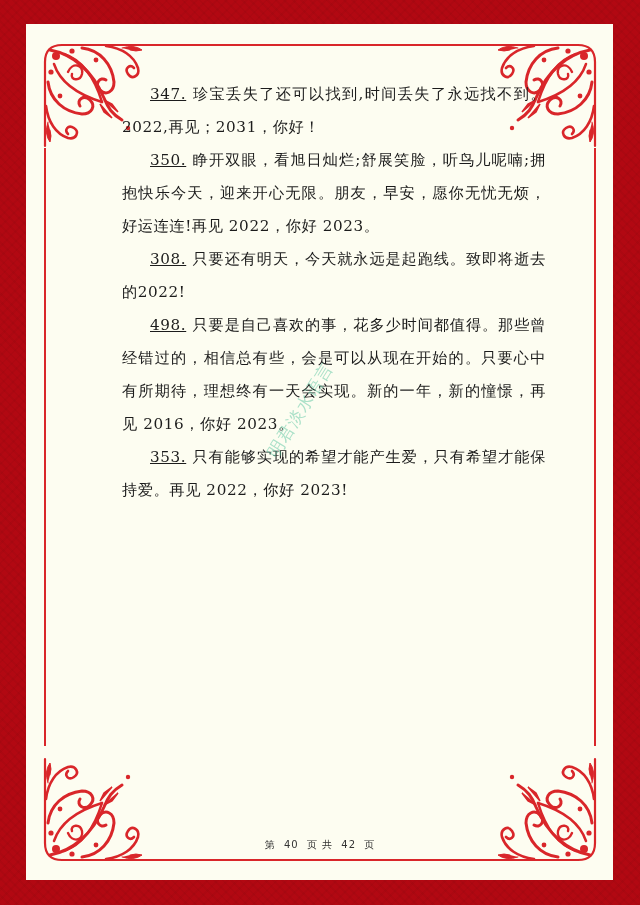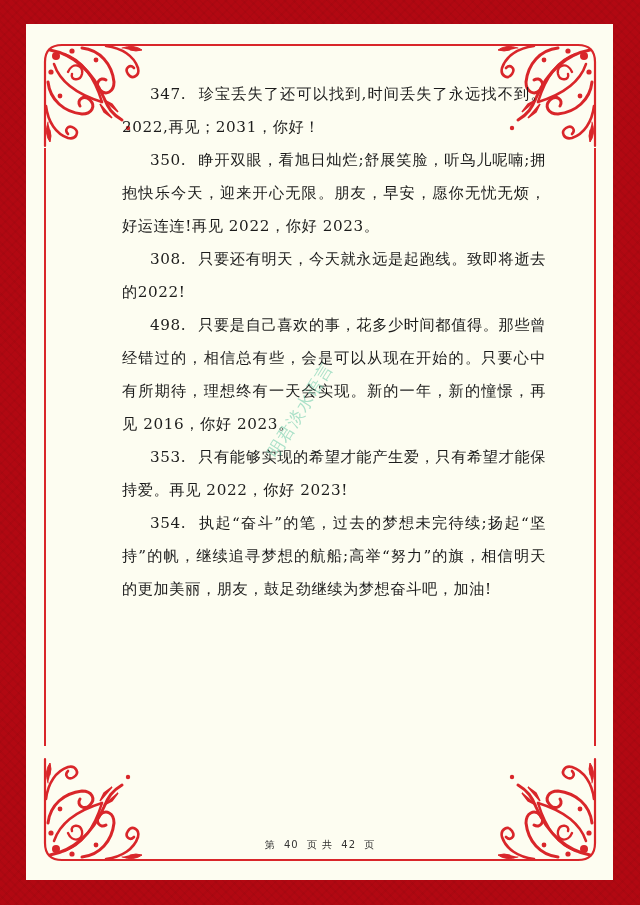--- a/index.html
+++ b/index.html
@@ -31,21 +31,21 @@
   .c-tr { left: 492px; top: 42px; transform: scaleX(-1); }
   .c-bl { left: 42px; top: 757px; transform: scaleY(-1); }
   .c-br { left: 492px; top: 757px; transform: scale(-1,-1); }
 
   .content {
     position: absolute; left: 122px; top: 78px; width: 424px;
     color: #1c1c1c; font-size: 15.2px; line-height: 33px;
     letter-spacing: 0.6px;
   }
   .para { margin: 0; text-indent: 28px; text-align: justify; }
-  .num { margin-right: 12px; }
+  .num { margin-right: 6px; text-decoration: underline; }
 
   .watermark {
     position: absolute; left: 262px; top: 450px;
     transform: rotate(-58deg); transform-origin: left top;
     color: rgba(70, 190, 150, 0.45); font-size: 17px; letter-spacing: 1px;
     font-family: "DejaVu Sans", sans-serif; white-space: nowrap;
   }
   .footer {
     position: absolute; left: 0; width: 640px; top: 838px; text-align: center;
     font-size: 10px; color: #333; letter-spacing: 1px;
@@ -156,21 +156,20 @@
     <path d="M6 80 Q2 92 8 100 Q10 94 8 88" fill="#d9262a" stroke-width="1"></path>
   </svg>
 </div>
 
 <div class="content">
   <p class="para"><span class="num">347.</span><span>珍宝丢失了还可以找到,时间丢失了永远找不到。2022,再见；2031，你好！</span></p>
   <p class="para"><span class="num">350.</span><span>睁开双眼，看旭日灿烂;舒展笑脸，听鸟儿呢喃;拥抱快乐今天，迎来开心无限。朋友，早安，愿你无忧无烦，好运连连!再见 2022，你好 2023。</span></p>
   <p class="para"><span class="num">308.</span><span>只要还有明天，今天就永远是起跑线。致即将逝去的2022!</span></p>
   <p class="para"><span class="num">498.</span><span>只要是自己喜欢的事，花多少时间都值得。那些曾经错过的，相信总有些，会是可以从现在开始的。只要心中有所期待，理想终有一天会实现。新的一年，新的憧憬，再见 2016，你好 2023。</span></p>
   <p class="para"><span class="num">353.</span><span>只有能够实现的希望才能产生爱，只有希望才能保持爱。再见 2022，你好 2023!</span></p>
-  <p class="para"><span class="num">354.</span><span>执起“奋斗”的笔，过去的梦想未完待续;扬起“坚持”的帆，继续追寻梦想的航船;高举“努力”的旗，相信明天的更加美丽，朋友，鼓足劲继续为梦想奋斗吧，加油!</span></p>
 </div>
 
 <div class="watermark">明君淡水语言</div>
 
 <div class="footer">
   <span>第</span>
   <span>40</span>
   <span>页 共</span>
   <span>42</span>
   <span>页</span>

